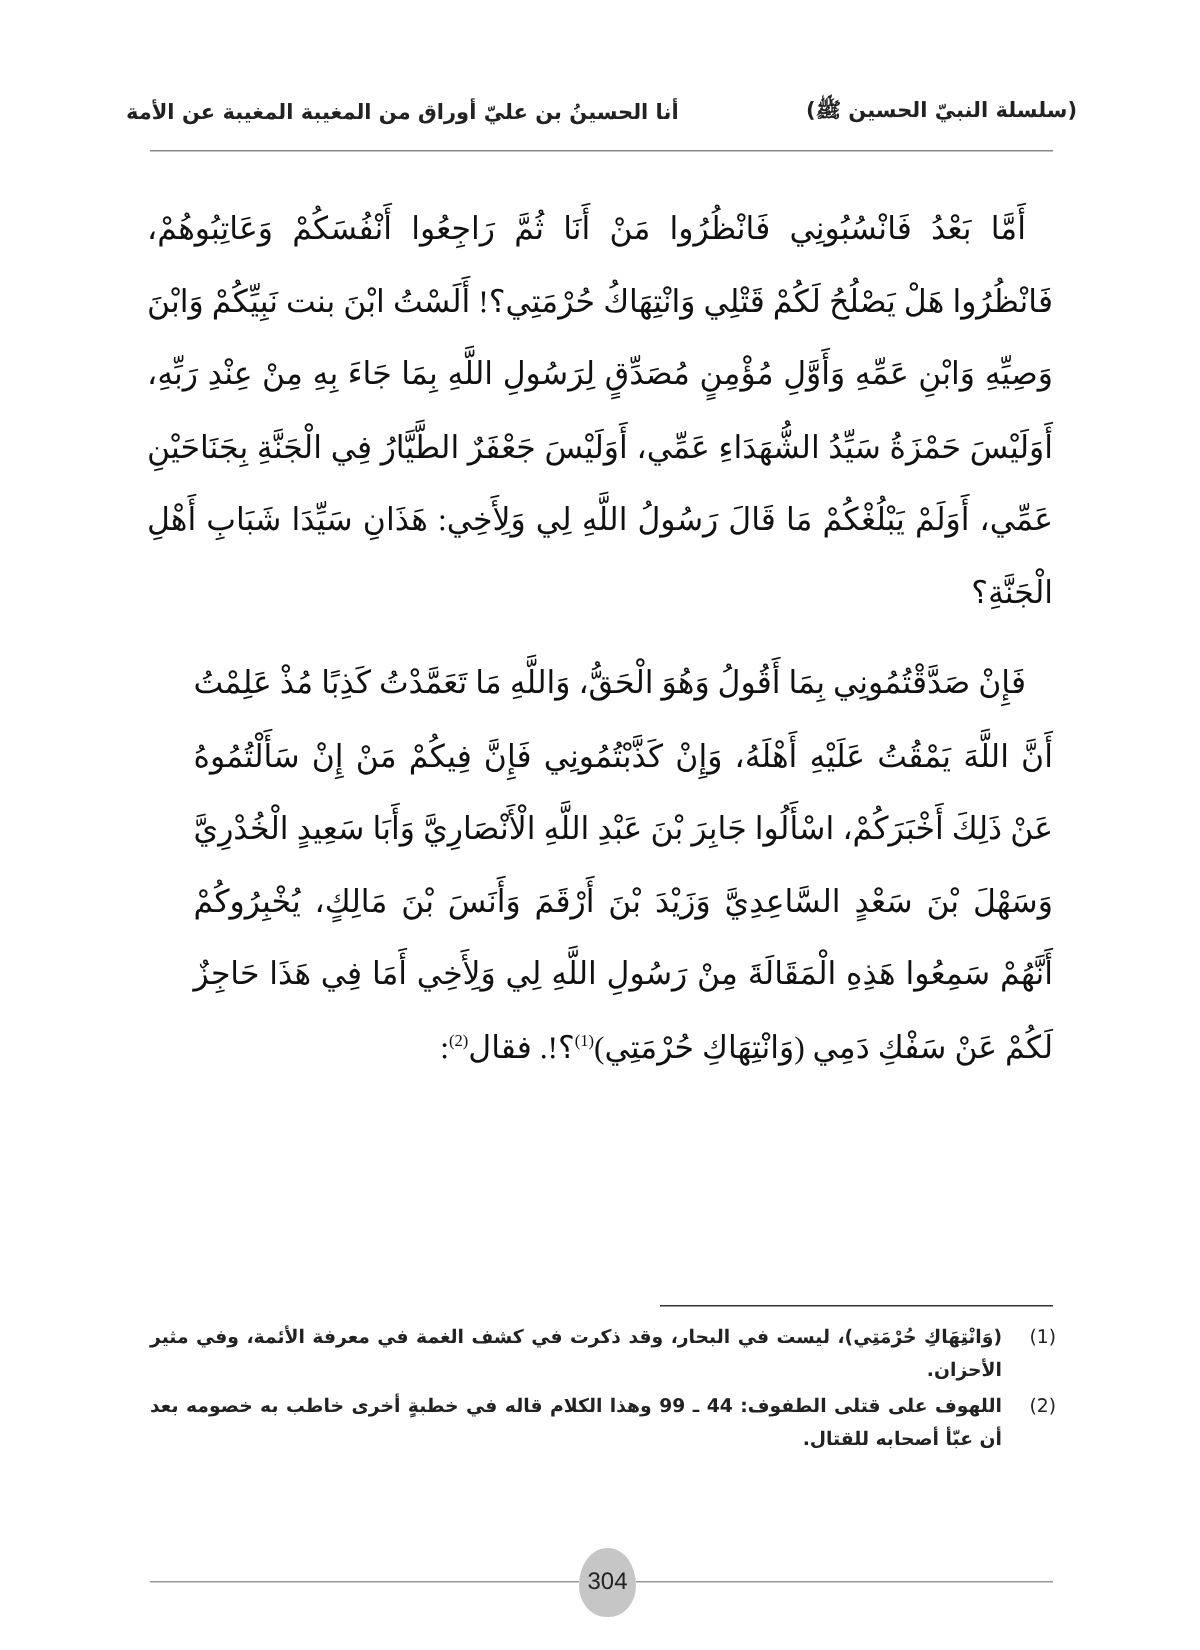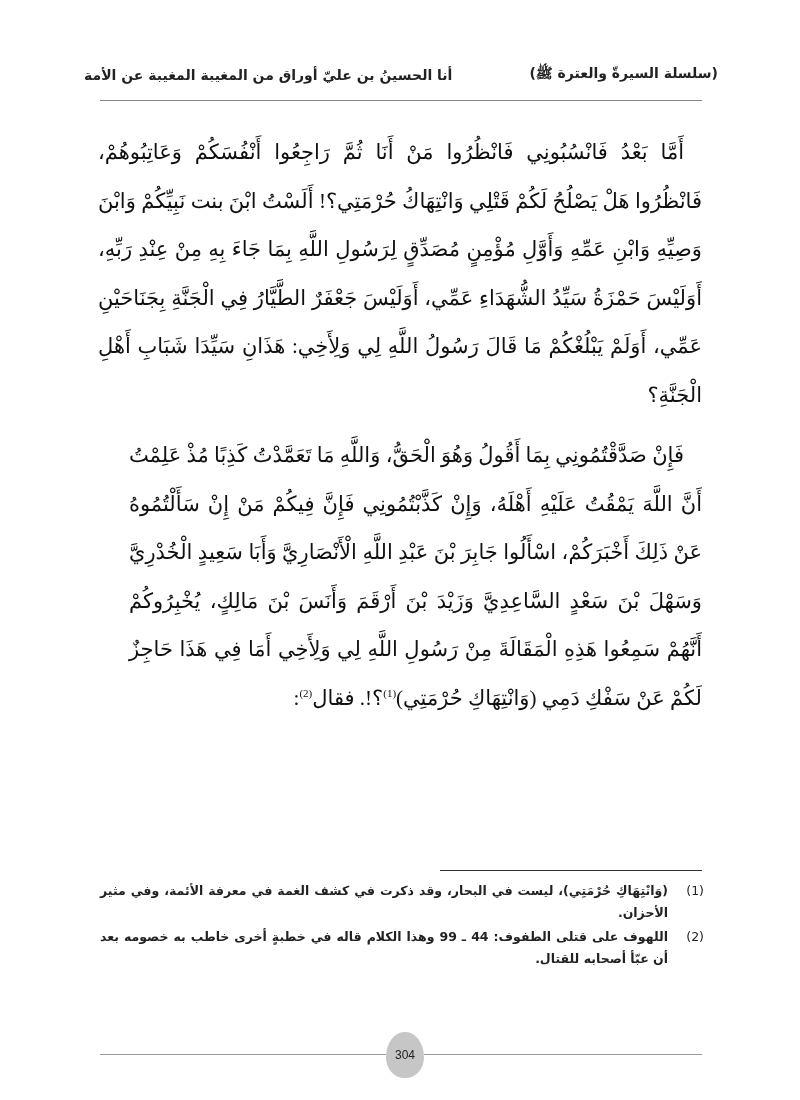--- a/index.html
+++ b/index.html
@@ -114,29 +114,29 @@
       top: 1032px;
       left: 386px;
       width: 38px;
       height: 46px;
       background: #c6c6c6;
       border-radius: 48% 48% 48% 48% / 55% 55% 45% 45%;
       display: flex;
       align-items: center;
       justify-content: center;
       font-family: "Liberation Sans", sans-serif;
-      font-size: 12px;
+      font-size: 16px;
       color: #222;
     }
   </style>
 </head>
 <body>
 
 <div class="header">
-  <span>(سلسلة السيرةّ والعترة ﷺ)</span>
+  <span>(سلسلة النبيّ الحسين ﷺ)</span>
   <span>أنا الحسينُ بن عليّ أوراق من المغيبة المغيبة عن الأمة</span>
 </div>
 <div class="header-rule"></div>
 
 <div class="main-text">
   <p class="para"><span class="indent"></span><span>أَمَّا بَعْدُ فَانْسُبُونِي فَانْظُرُوا مَنْ أَنَا ثُمَّ رَاجِعُوا أَنْفُسَكُمْ وَعَاتِبُوهُمْ، فَانْظُرُوا هَلْ يَصْلُحُ لَكُمْ قَتْلِي وَانْتِهَاكُ حُرْمَتِي؟! أَلَسْتُ ابْنَ بنت نَبِيِّكُمْ وَابْنَ وَصِيِّهِ وَابْنِ عَمِّهِ وَأَوَّلِ مُؤْمِنٍ مُصَدِّقٍ لِرَسُولِ اللَّهِ بِمَا جَاءَ بِهِ مِنْ عِنْدِ رَبِّهِ، أَوَلَيْسَ حَمْزَةُ سَيِّدُ الشُّهَدَاءِ عَمِّي، أَوَلَيْسَ جَعْفَرٌ الطَّيَّارُ فِي الْجَنَّةِ بِجَنَاحَيْنِ عَمِّي، أَوَلَمْ يَبْلُغْكُمْ مَا قَالَ رَسُولُ اللَّهِ لِي وَلِأَخِي: هَذَانِ سَيِّدَا شَبَابِ أَهْلِ الْجَنَّةِ؟</span></p>
   <p class="para"><span class="indent"></span><span>فَإِنْ صَدَّقْتُمُونِي بِمَا أَقُولُ وَهُوَ الْحَقُّ، وَاللَّهِ مَا تَعَمَّدْتُ كَذِبًا مُذْ عَلِمْتُ أَنَّ اللَّهَ يَمْقُتُ عَلَيْهِ أَهْلَهُ، وَإِنْ كَذَّبْتُمُونِي فَإِنَّ فِيكُمْ مَنْ إِنْ سَأَلْتُمُوهُ عَنْ ذَلِكَ أَخْبَرَكُمْ، اسْأَلُوا جَابِرَ بْنَ عَبْدِ اللَّهِ الْأَنْصَارِيَّ وَأَبَا سَعِيدٍ الْخُدْرِيَّ وَسَهْلَ بْنَ سَعْدٍ السَّاعِدِيَّ وَزَيْدَ بْنَ أَرْقَمَ وَأَنَسَ بْنَ مَالِكٍ، يُخْبِرُوكُمْ أَنَّهُمْ سَمِعُوا هَذِهِ الْمَقَالَةَ مِنْ رَسُولِ اللَّهِ لِي وَلِأَخِي أَمَا فِي هَذَا حَاجِزٌ لَكُمْ عَنْ سَفْكِ دَمِي (وَانْتِهَاكِ حُرْمَتِي)</span><sup class="fnref">(1)</sup><span>؟!. فقال</span><sup class="fnref">(2)</sup><span>:</span></p>
 </div>
 
 <div class="fn-rule"></div>

